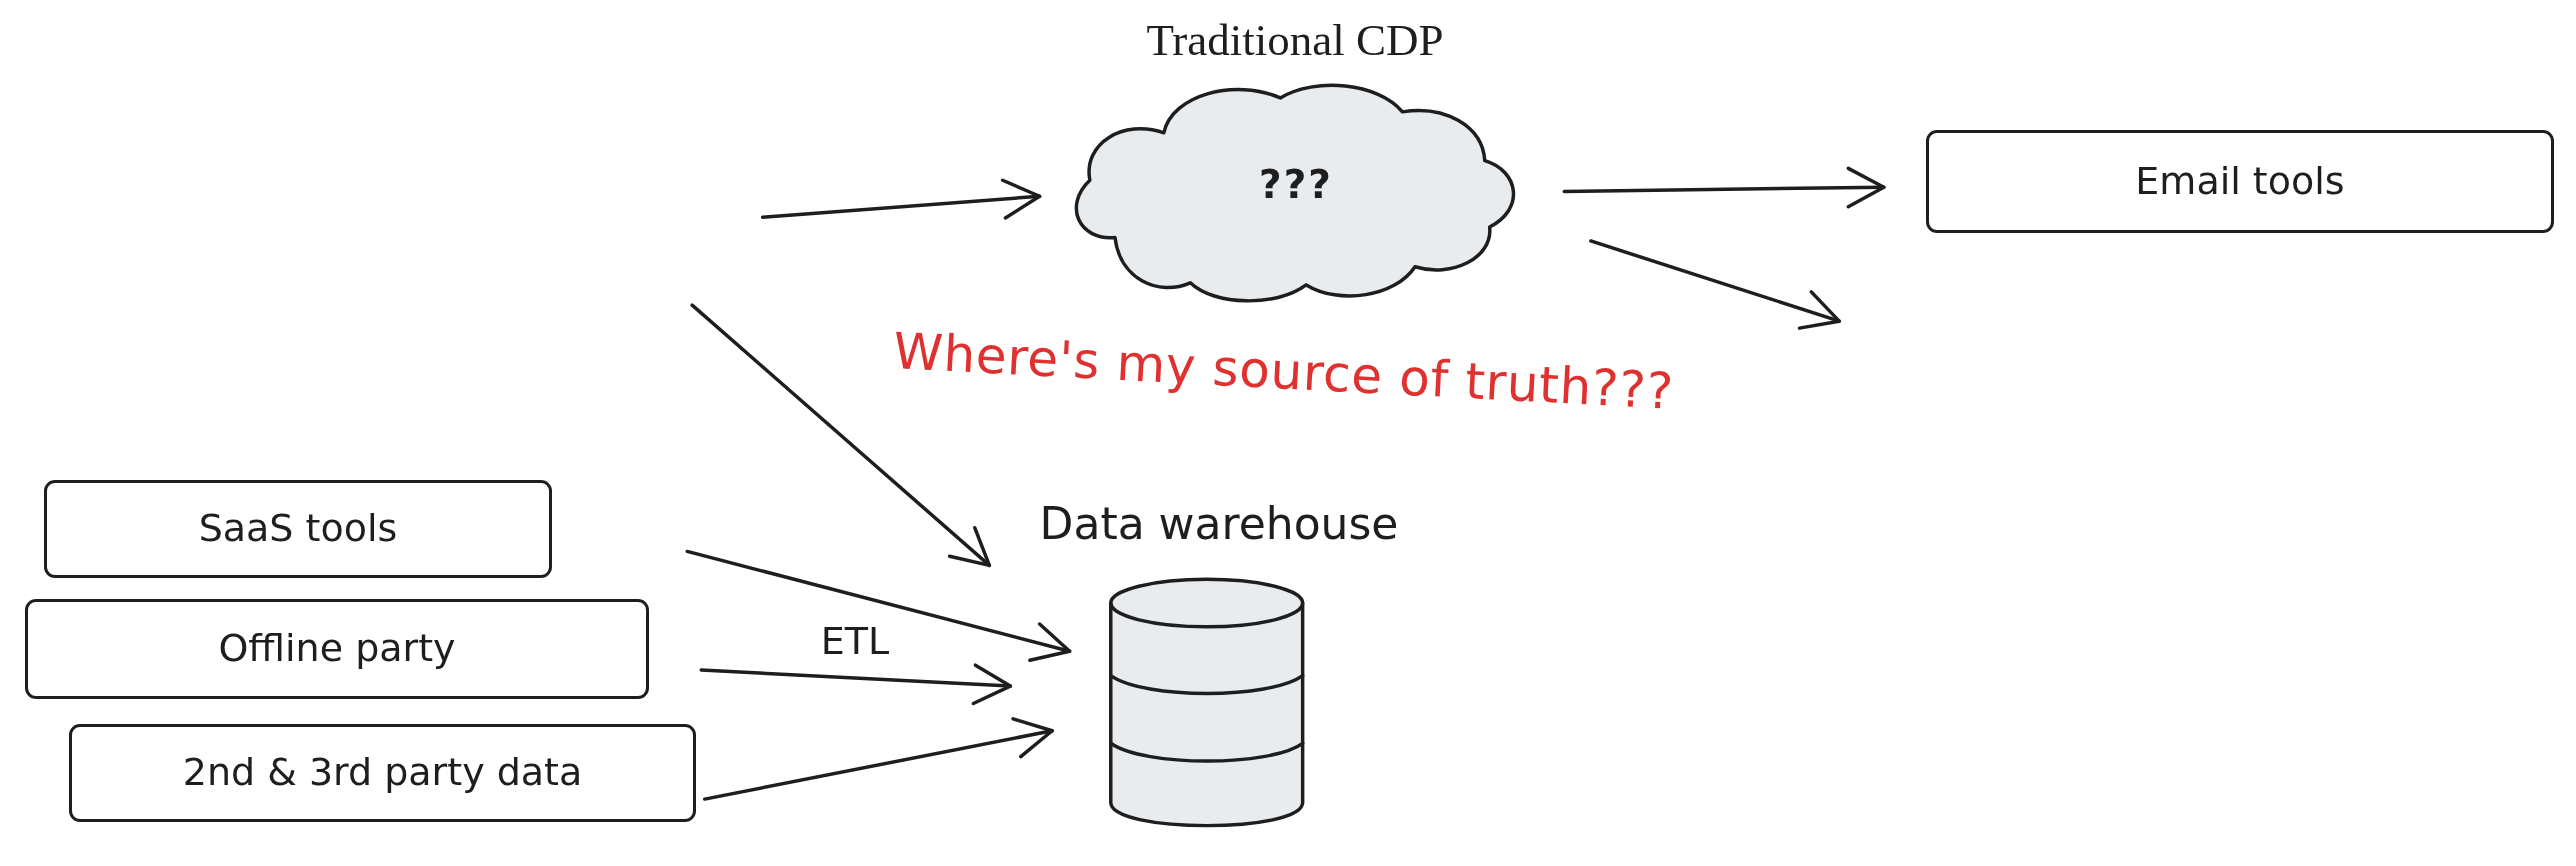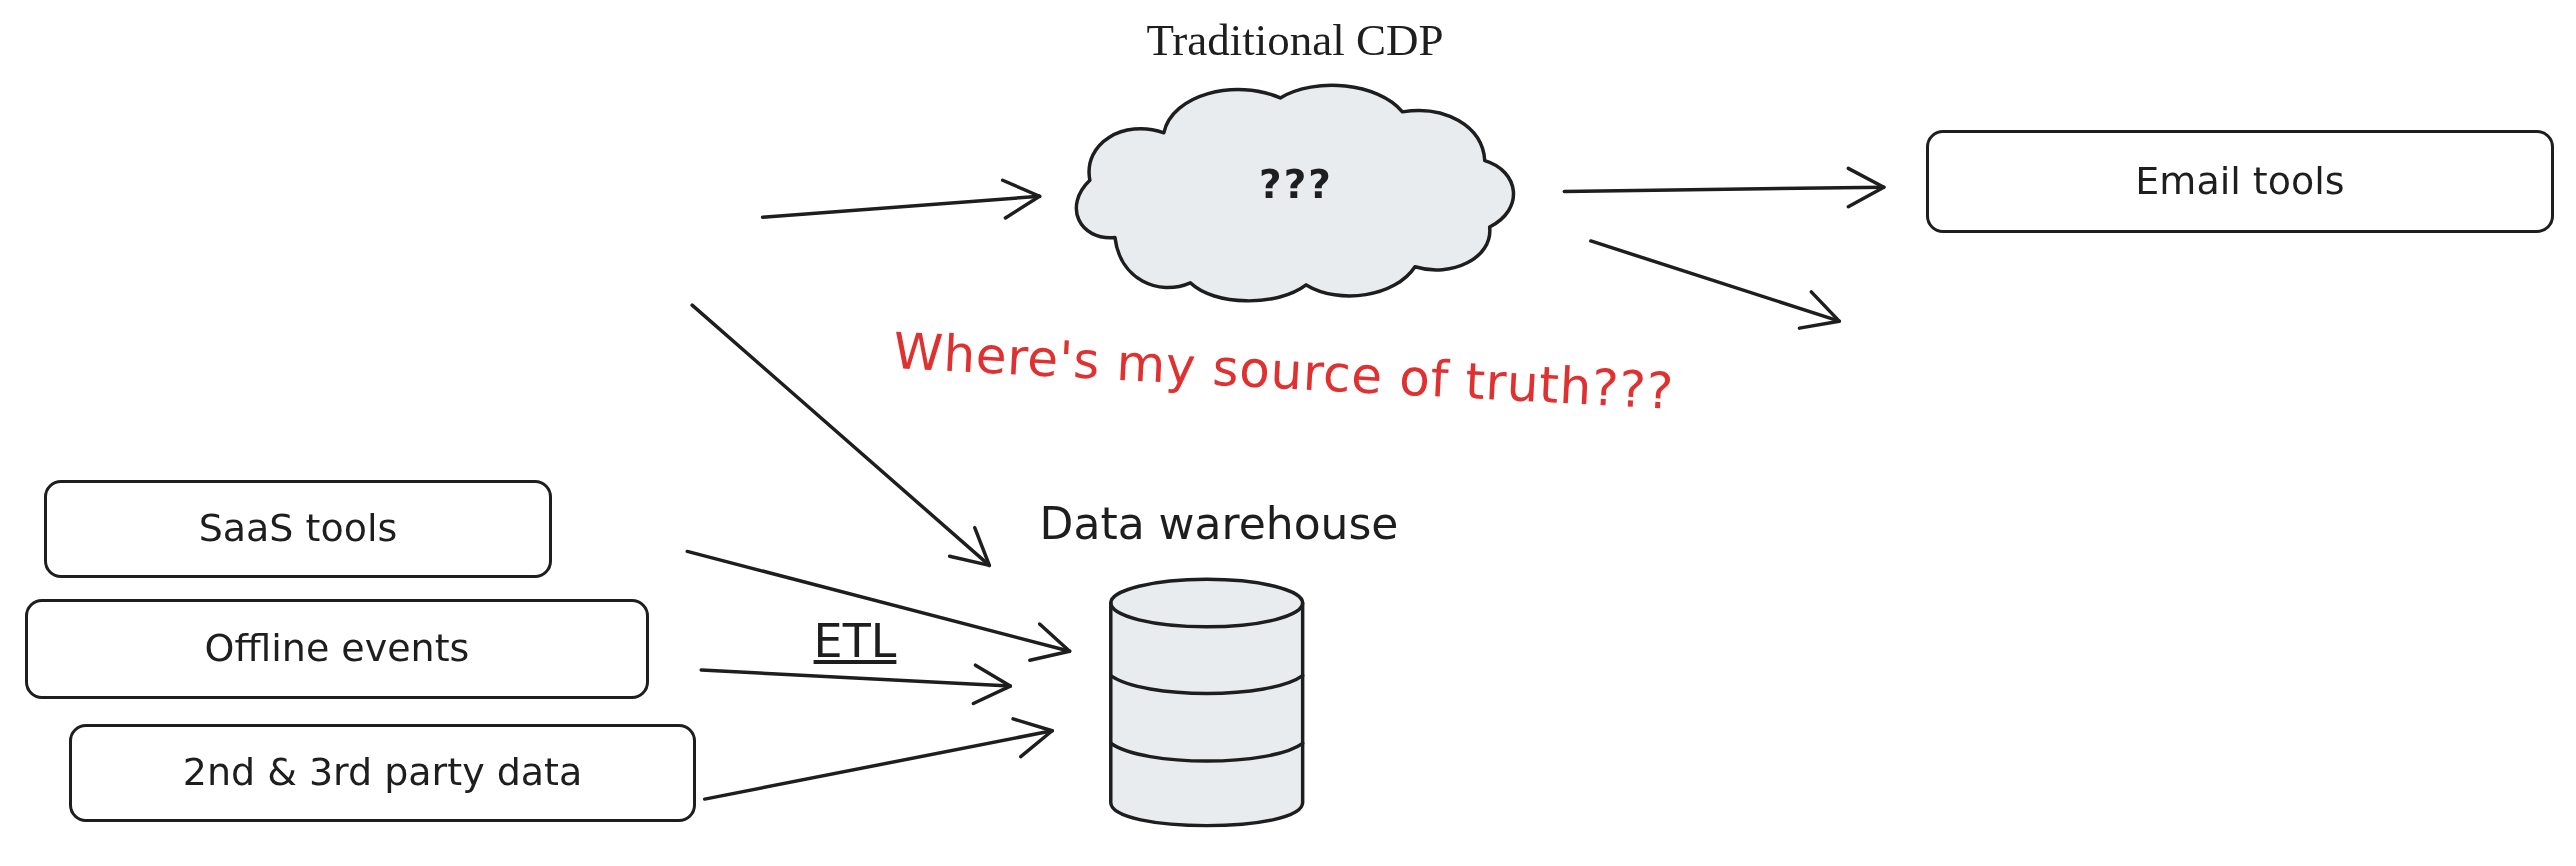--- a/index.html
+++ b/index.html
@@ -10,40 +10,40 @@
     background:#ffffff;
     font-family:"DejaVu Sans","Liberation Sans",sans-serif;
     color:#1e1e1e;
     overflow:hidden;
   }
   #shape-layer{position:absolute;left:0;top:0;width:2576px;height:867px;}
   .node{
     position:absolute;
     background:#ffffff;
     border:3.5px solid #1e1e1e;
-    border-radius:17px;
+    border-radius:11px;
     display:flex;
     align-items:center;
     justify-content:center;
     font-size:38px;
     line-height:1.1;
     white-space:nowrap;
     box-sizing:border-box;
   }
   .floating-label{
     position:absolute;
     display:flex;
     align-items:center;
     justify-content:center;
     white-space:nowrap;
   }
   #title-label{left:1016px;top:9.8px;width:558px;height:60px;font-size:45px;font-family:Liberation Serif, serif;}
   #cloud-question{left:1084px;top:93px;width:424px;height:204px;font-size:39px;font-weight:bold;letter-spacing:2.1px;padding-bottom:21px;box-sizing:border-box;}
   #warehouse-label{left:975px;top:497px;width:488px;height:53px;font-size:44px;}
-  #etl-label{left:785px;top:618px;width:140px;height:45px;font-size:46px;text-decoration:underline;}
+  #etl-label{left:785px;top:618px;width:140px;height:45px;font-size:38px;}
   #red-annotation{
     left:895px;top:322px;
     font-size:50px;
     color:#e03131;
     transform:rotate(3deg);
     transform-origin:left top;
     letter-spacing:0.7px;
   }
   #web-box{left:84px;top:172px;width:626px;height:107px;}
   #saas-box{left:44px;top:480px;width:508px;height:98px;}
@@ -116,21 +116,21 @@
 
   <div class="floating-label" id="red-annotation">Where's my source of truth???</div>
 
   <div class="floating-label" id="etl-label">ETL</div>
 
   <div class="floating-label" id="warehouse-label">Data warehouse</div>
 
 
   <div class="node" id="saas-box">SaaS tools</div>
 
-  <div class="node" id="offline-box">Offline events</div>
+  <div class="node" id="offline-box">Offline party</div>
 
   <div class="node" id="party-box">2nd &amp; 3rd party data</div>
 
   <div class="node" id="email-box">Email tools</div>
 
 
 </div>
 
 
 </body></html>

